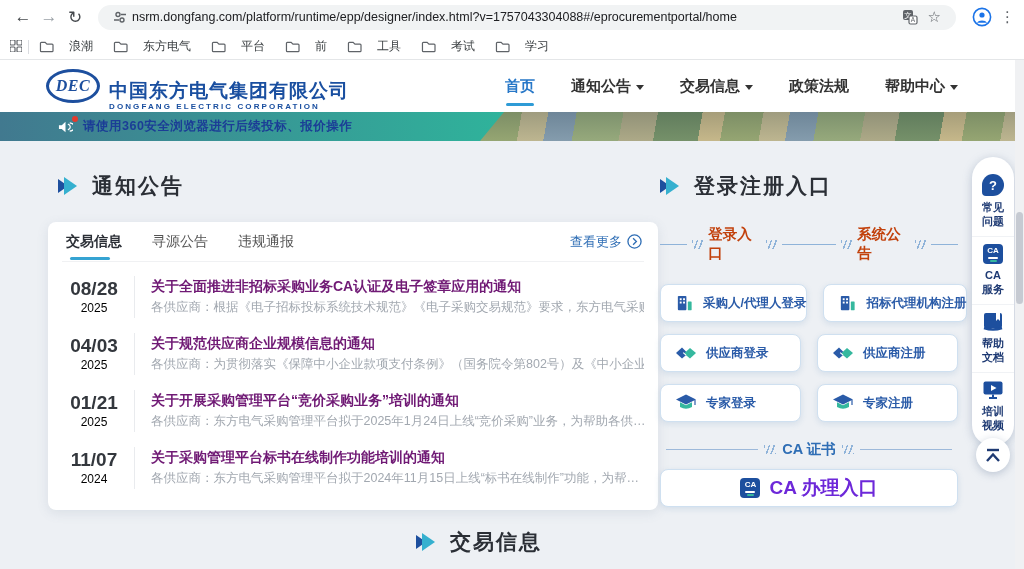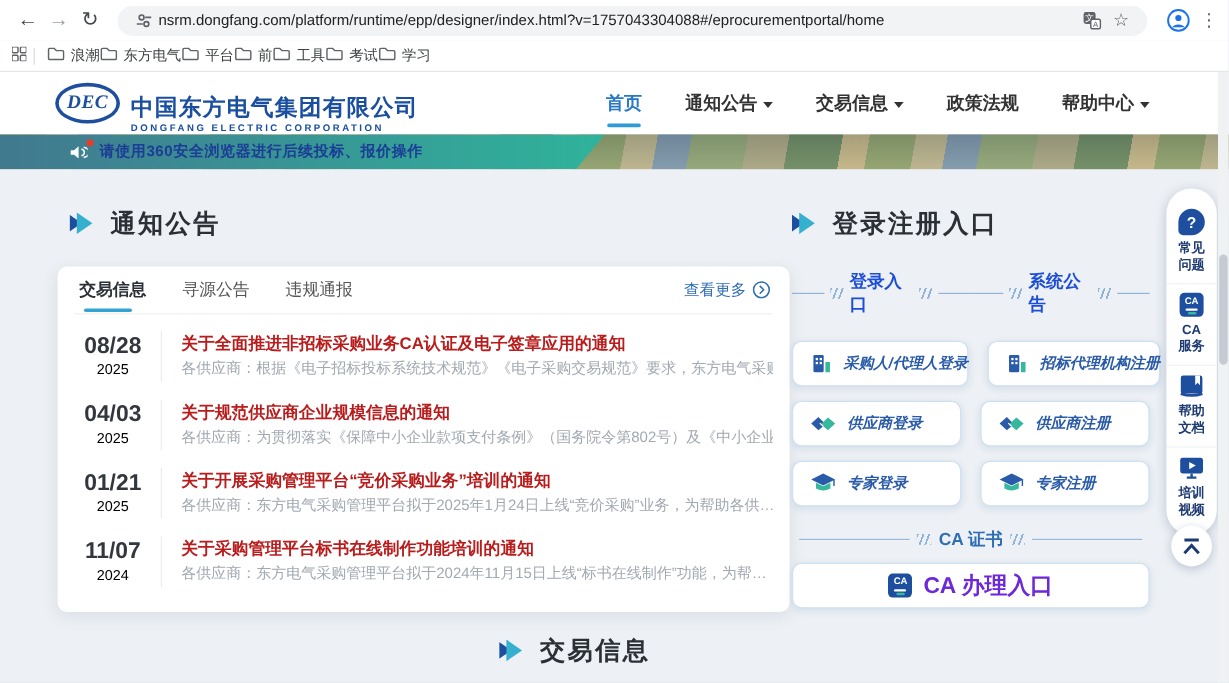--- a/index.html
+++ b/index.html
@@ -12,21 +12,21 @@
   .navbtn { font-size:17px; color:#45494d; width:26px; text-align:center; cursor:pointer; flex:0 0 auto; }
   .navbtn.fwd { color:#9aa0a6; }
   .urlbar { flex:1 1 auto; height:25px; margin:0 8px 0 10px; background:#f1f3f4; border-radius:13px; display:flex; align-items:center; padding:0 10px; overflow:hidden; }
   .url-text { font-size:12.5px; color:#202124; white-space:nowrap; overflow:hidden; flex:1 1 auto; }
   .omni-icon { flex:0 0 auto; margin:0 5px; display:flex; align-items:center; }
   .star-glyph { font-size:15px; color:#5f6368; }
   .avatar-wrap { flex:0 0 auto; margin:0 8px; display:flex; }
   .kebab { flex:0 0 auto; font-size:15px; color:#5f6368; width:14px; text-align:center; letter-spacing:0; }
   .bookmarks { position:absolute; top:34px; left:0; width:1024px; height:26px; background:#ffffff; border-bottom:1px solid #e4e6e8; display:flex; align-items:center; padding:0 10px; }
   .bm-sep { width:1px; height:14px; background:#dadce0; margin:0 10px 0 6px; }
-  .bm-item { display:flex; align-items:flex-start; gap:5px; cursor:pointer; }
+  .bm-item { display:flex; align-items:center; gap:15px; margin-right:20px; cursor:pointer; }
   .bm-label { font-size:12px; color:#3c4043; }
 
   
   .site-header { position:absolute; top:60px; left:0; width:1024px; height:52px; background:#ffffff; display:flex; align-items:center; }
   .logo-group { display:flex; align-items:center; margin-left:46px; }
   .dec-oval { width:54px; height:34px; border:3px solid #1d4f9e; border-radius:50%; display:flex; align-items:center; justify-content:center; color:#1d4f9e; font-family:"Liberation Serif","DejaVu Serif",serif; font-style:italic; font-weight:bold; font-size:16px; letter-spacing:0.5px; }
   .co-names { margin-left:9px;margin-top:20px; }
   .co-cn { font-size:19px; font-weight:bold; color:#1a4fa0; letter-spacing:1px; line-height:22px; }
   .co-en { font-size:8px; font-weight:bold; color:#1a4fa0; letter-spacing:2.1px; line-height:10px; }
   .main-nav { margin-left:auto; margin-right:66px; display:flex; align-items:center; gap:36px; }
@@ -56,33 +56,33 @@
   .tab.active { color:#2b2f36; font-weight:bold; }
   .tab.active::after { content:""; position:absolute; left:6px; bottom:2px; width:40px; height:3px; border-radius:2px; background:#35a3d2; }
   .view-more { margin-left:auto; display:flex; align-items:center; gap:5px; color:#2f6eb5; font-size:13px; cursor:pointer; }
   .notice-list { padding-top:6px; }
   .notice-item { display:flex; align-items:center; height:57px; cursor:pointer; }
   .n-date-block { flex:0 0 64px; text-align:center; }
   .n-date { font-size:19px; font-weight:bold; color:#33373d; line-height:22px; }
   .n-year { font-size:12px; color:#000000; line-height:16px; }
   .n-div { flex:0 0 1px; height:42px; background:#e9ebee; margin:0 16px 0 8px; }
   .n-texts { flex:1 1 auto; overflow:hidden; }
-  .n-title { font-size:14px; font-weight:bold; color:#b91c1c; white-space:nowrap; overflow:hidden; text-overflow:ellipsis; line-height:21px; }
+  .n-title { font-size:14px; font-weight:bold; color:#701a75; white-space:nowrap; overflow:hidden; text-overflow:ellipsis; line-height:21px; }
   .n-desc { font-size:12.5px; color:#a2a8b0; white-space:nowrap; overflow:hidden; line-height:20px; }
 
   
   .right-panel { position:absolute; left:660px; top:172px; width:298px; }
   .rp-title { display:flex; align-items:center; gap:14px; }
   .rp-title .txt { font-size:21px; font-weight:bold; color:#2b2f36; letter-spacing:2px; }
   .entry-heads { display:flex; margin-top:25px; }
-  .entry-head { flex:1; display:flex; align-items:center; justify-content:center; gap:5px; color:#1d4ed8; font-size:14.5px; font-weight:bold; }
+  .entry-head { flex:1; display:flex; align-items:center; justify-content:center; gap:5px; color:#c2410c; font-size:14.5px; font-weight:bold; }
   .hline { width:30px; height:1px; background:#8fb3d9; }
   .hatch { width:12px; height:9px; background:repeating-linear-gradient(110deg,#8fb3d9 0 1.5px,transparent 1.5px 4.5px); }
   .btn-grid { margin-top:21px; display:flex; flex-direction:column; gap:12px; }
-  .btn-row { display:flex; gap:16px;font-style:italic; }
+  .btn-row { display:flex; gap:16px; }
   .entry-btn { flex:1; height:38px; background:#ffffff; border:1px solid #cfe0f0; border-radius:8px; box-shadow:0 2px 6px rgba(60,110,170,.14); display:flex; align-items:center; padding-left:14px; gap:9px; cursor:pointer; }
   .entry-btn .lbl { font-size:12.5px; font-weight:bold; color:#2a5ba8; white-space:nowrap; }
   .ca-head { display:flex; align-items:center; justify-content:center; gap:6px; margin-top:18px; color:#2f6eb5; font-size:14.5px; font-weight:bold; }
   .ca-head .hline-long { flex:1; height:1px; background:#9db9da; max-width:92px; }
   .ca-btn { margin-top:10px; height:38px; background:#ffffff; border:1px solid #cfe0f0; border-radius:8px; box-shadow:0 2px 6px rgba(60,110,170,.14); display:flex; align-items:center; justify-content:center; gap:9px; cursor:pointer; }
   .ca-btn .lbl { font-size:19px; font-weight:bold; color:#6d28d9; }
   .ca-badge { background:#1d4f9e; border-radius:4px; display:flex; flex-direction:column; align-items:center; justify-content:center; }
   .ca-badge .ca-txt { color:#fff; font-weight:bold; line-height:1; }
   .ca-badge .bar1 { background:#fff; border-radius:1px; }
   .ca-badge .bar2 { background:#35b89e; border-radius:1px; }

